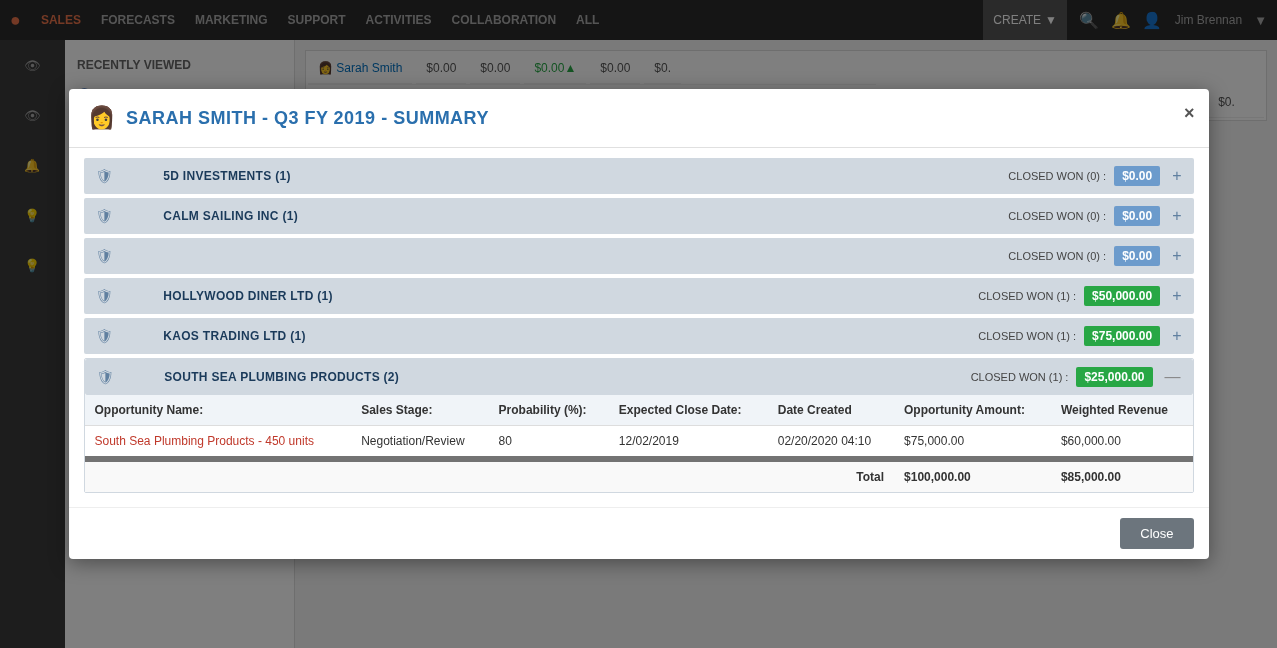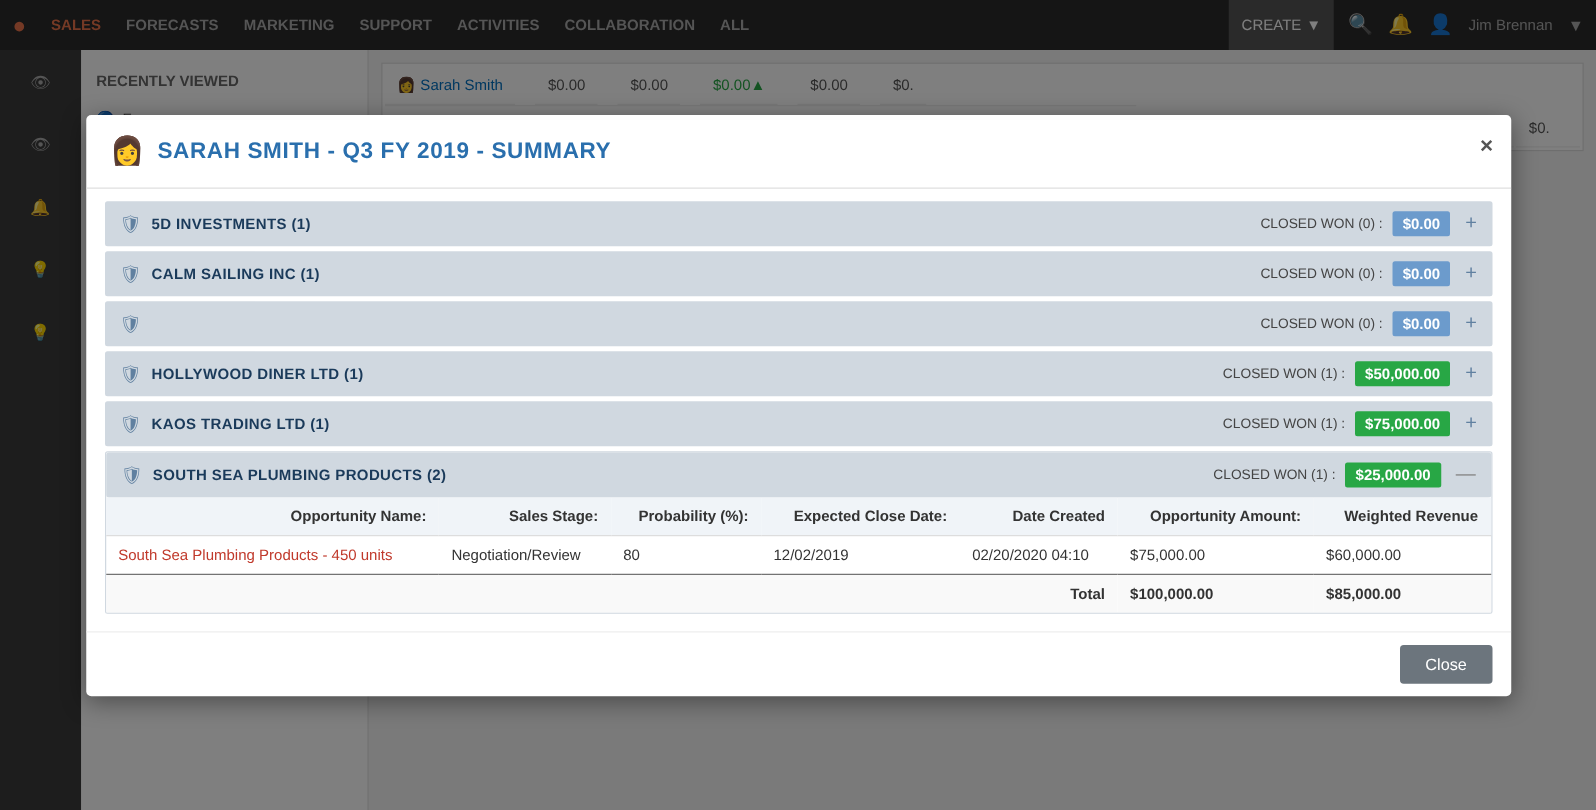--- a/index.html
+++ b/index.html
@@ -207,20 +207,21 @@
       margin-right: 8px;
       font-size: 14px;
     }
     .account-name {
       color: #1a3a5a;
       font-size: 12px;
       font-weight: bold;
       text-transform: uppercase;
       letter-spacing: 0.3px;
       flex: 1;
+      margin-left: 42px;
     }
     .account-right {
       display: flex;
       align-items: center;
       gap: 8px;
       margin-left: auto;
     }
     .account-stage-label {
       color: #444;
       font-size: 11px;
@@ -262,28 +263,28 @@
     }
 
     .opp-table {
       width: 100%;
       border-collapse: collapse;
       font-size: 12px;
     }
     .opp-table th {
       background: #f0f4f8;
       padding: 8px 10px;
-      text-align: right;
+      text-align: left;
       color: #333;
       font-weight: bold;
       border-bottom: 1px solid #ddd;
     }
     .opp-table td {
       padding: 8px 10px;
-      border-bottom: 1px solid #737373;
+      border-bottom: 6px solid #737373;
       color: #333;
     }
     .opp-table tr:last-child td { border-bottom: none; }
     .opp-link { color: #c0392b; cursor: pointer; }
     .closed-won-badge {
       background: #28a745;
       color: white;
       padding: 3px 8px;
       border-radius: 2px;
       font-size: 11px;
@@ -309,21 +310,21 @@
       border: none;
       padding: 8px 20px;
       border-radius: 3px;
       cursor: pointer;
       font-size: 13px;
     }
 
     
     .bg-sarah-row {
       display: flex;
-      gap: 16px;
+      gap: 4px;
       background: white;
       border-bottom: 1px solid #eee;
     }
     .bg-cell {
       padding: 8px 10px;
       font-size: 12px;
       color: #555;
     }
   </style>
 </head>

